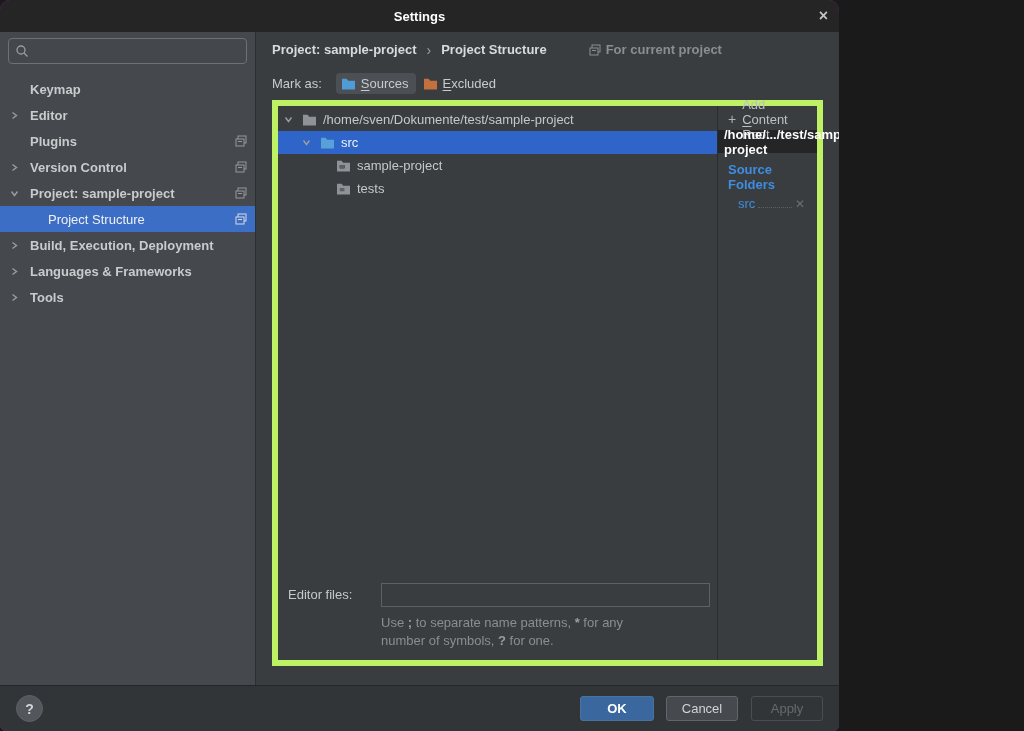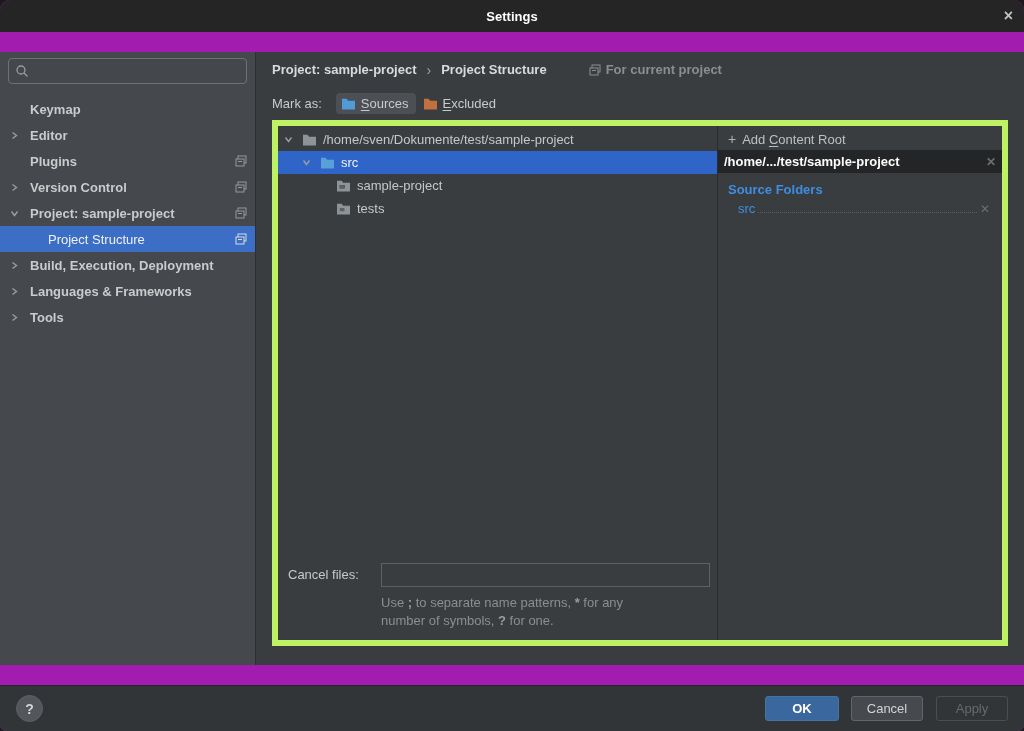--- a/index.html
+++ b/index.html
@@ -1,20 +1,20 @@
 <!DOCTYPE html>
 <html><head>
 <meta charset="utf-8">
 <style>
   * { box-sizing: border-box; margin: 0; padding: 0; }
   html, body { width: 1024px; height: 731px; background: #1a1a1a; }
   body { font-family: "Liberation Sans", sans-serif; font-size: 13px; -webkit-font-smoothing: antialiased; }
 
-  .window { width: 1024px; height: 731px; display: flex; flex-direction: column;
-            border-radius: 10px 10px 6px 6px; overflow: hidden; background: #a21caf; gap: 20px; }
+  .window { width: 839px; height: 731px; display: flex; flex-direction: column;
+            border-radius: 10px 10px 6px 6px; overflow: hidden; background: #a21caf; }
 
   
   .titlebar { height: 32px; background: #252526; color: #ffffff; flex: 0 0 32px;
               display: flex; align-items: center; justify-content: center;
               font-weight: bold; position: relative; }
   .titlebar .close { position: absolute; right: 11px; top: 0; height: 32px; display: flex;
                      align-items: center; color: #c0c2c3; font-size: 16px; cursor: pointer; }
 
   
   .main { flex: 1; display: flex; min-height: 0; }
@@ -280,21 +280,21 @@
                 <svg width="15" height="13" viewBox="0 0 16 14">
                   <path d="M1 2 h5 l1.6 2 H15 v9.5 H1 z" fill="#8e9397"></path>
                   <rect x="4" y="6.5" width="5" height="3.5" fill="#5d6164"></rect>
                 </svg>
               </span>
             <span>tests</span>
           </div>
 
           <div class="exclude-area">
             <div class="ex-row">
-              <span class="ex-label">Cancel files:</span>
+              <span class="ex-label">Editor files:</span>
               <input type="text" value="" style="">
             </div>
             <div class="hint">
               <span>Use </span><span class="hb">;</span><span> to separate name patterns, </span><span class="hb">*</span><span> for any</span><br>
               <span>number of symbols, </span><span class="hb">?</span><span> for one.</span>
             </div>
           </div>
         </div>
 
         <div class="right-pane">

